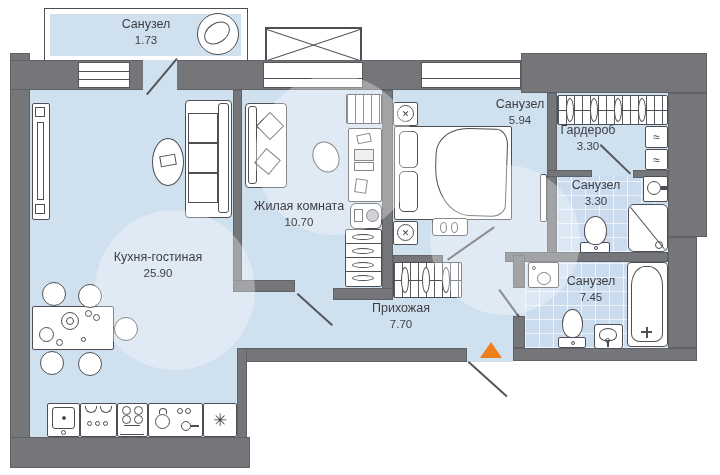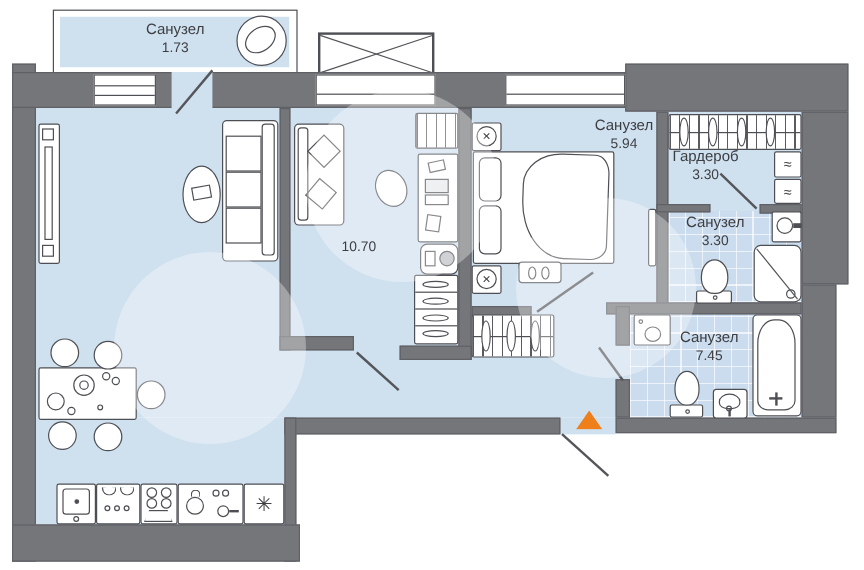--- a/index.html
+++ b/index.html
@@ -264,33 +264,42 @@
   </div>
 
   <div class="wm wm-circle" style="left:255px;top:75px;width:160px;height:160px;"></div>
   <div class="wm wm-circle" style="left:95px;top:210px;width:160px;height:160px;"></div>
   <div class="wm wm-circle" style="left:430px;top:165px;width:150px;height:150px;"></div>
 
   <div class="lbl" style="left:146px;top:17px;">
     <span class="nm">Санузел</span>
     <span class="ar">1.73</span>
   </div>
+  <div class="lbl" style="left:158px;top:250px;">
+    <span class="nm">Кухня-гостиная</span>
+    <span class="ar">25.90</span>
+  </div>
   <div class="lbl" style="left:299px;top:199px;">
+    <span class="nm">Жилая комната</span>
     <span class="ar">10.70</span>
   </div>
   <div class="lbl" style="left:520px;top:97px;">
     <span class="nm">Санузел</span>
     <span class="ar">5.94</span>
   </div>
   <div class="lbl" style="left:588px;top:123px;">
     <span class="nm">Гардероб</span>
     <span class="ar">3.30</span>
   </div>
   <div class="lbl" style="left:596px;top:178px;">
     <span class="nm">Санузел</span>
     <span class="ar">3.30</span>
   </div>
   <div class="lbl" style="left:591px;top:274px;">
     <span class="nm">Санузел</span>
     <span class="ar">7.45</span>
   </div>
+  <div class="lbl" style="left:401px;top:301px;">
+    <span class="nm">Прихожая</span>
+    <span class="ar">7.70</span>
+  </div>
 
 </div>
 
 </body></html>

